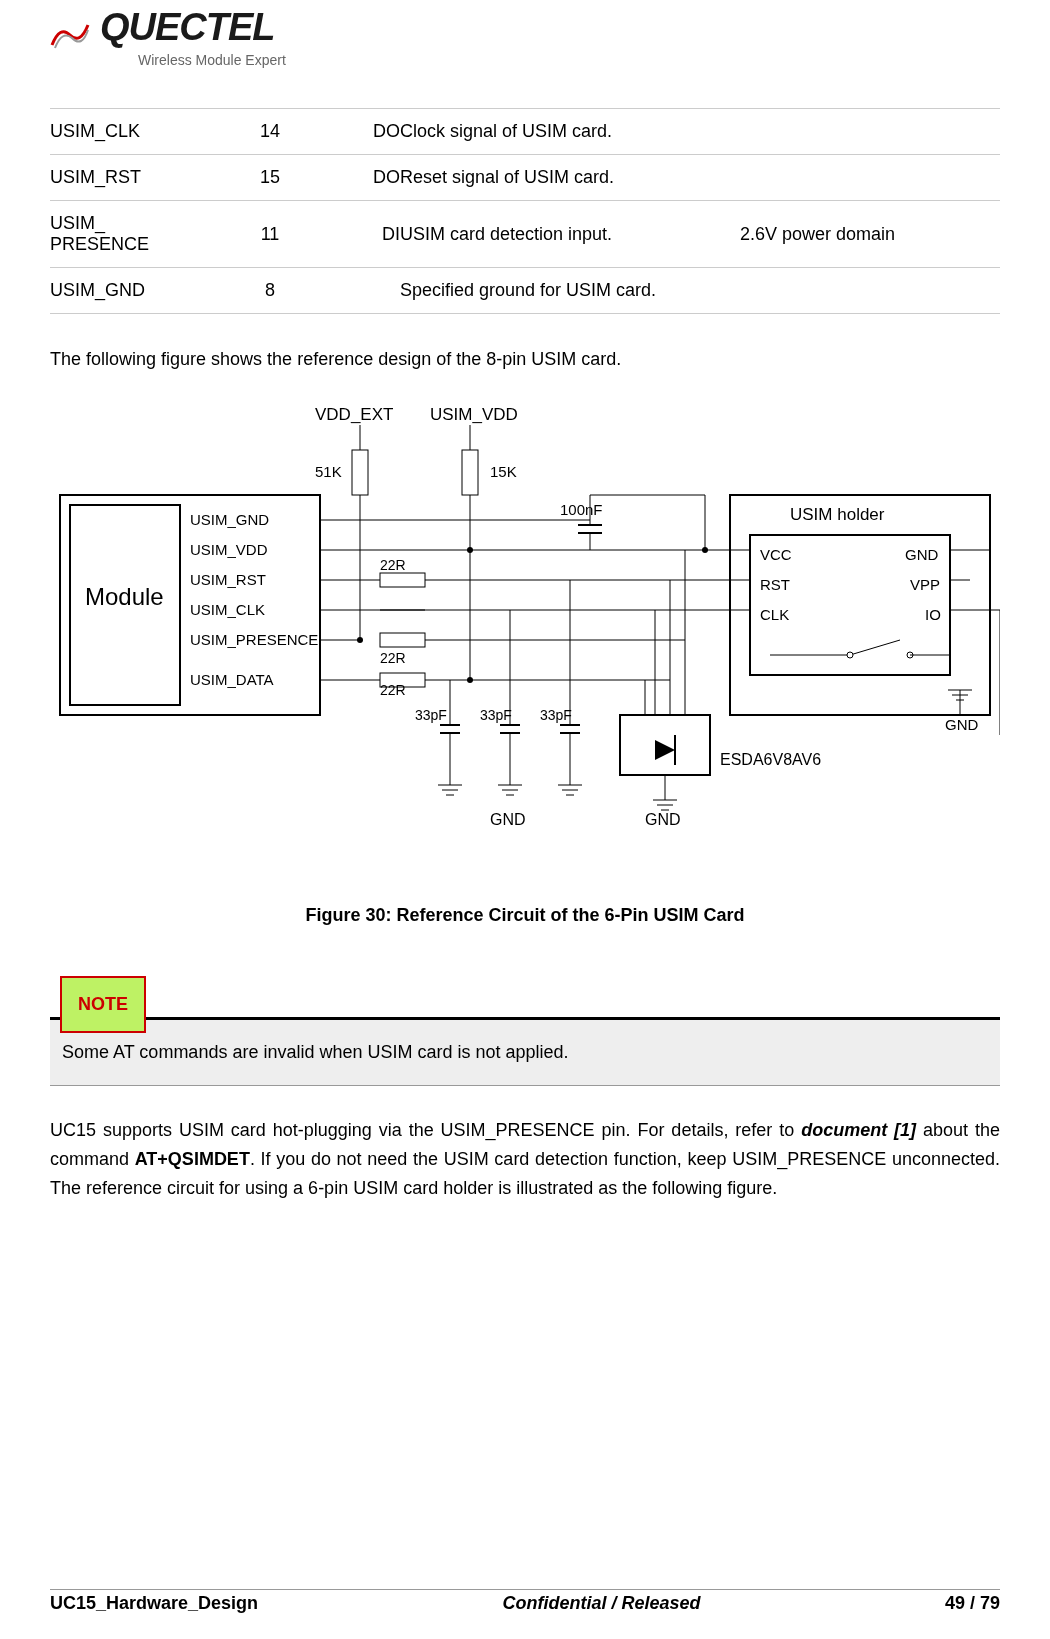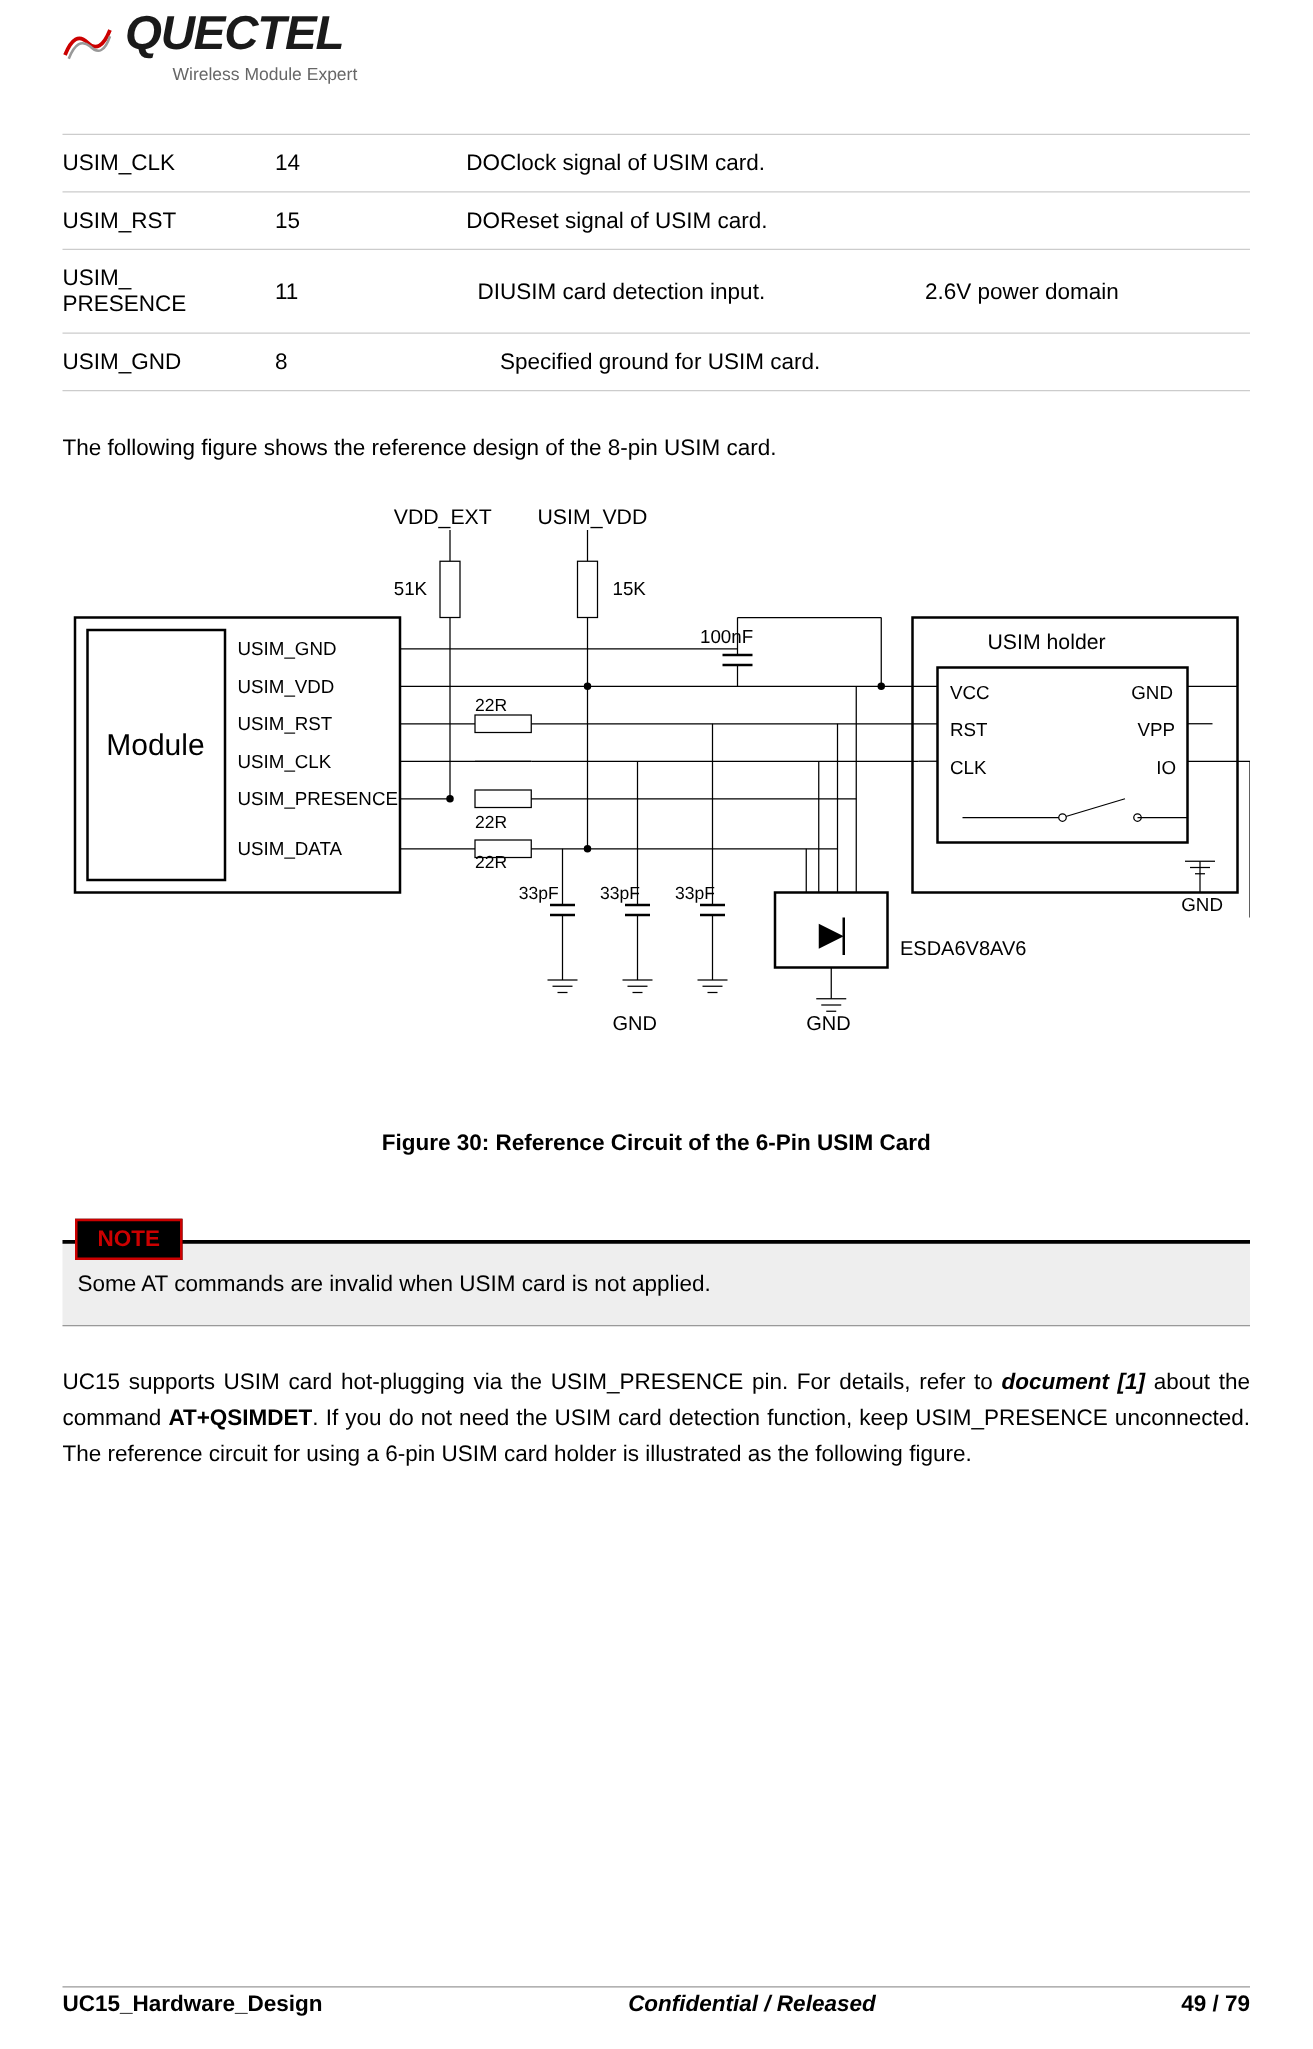--- a/index.html
+++ b/index.html
@@ -62,45 +62,45 @@
     }
     .table-row {
       border-top: 1px solid #ccc;
       border-bottom: 1px solid #ccc;
     }
     .table-row td {
       padding: 12px 0;
       vertical-align: middle;
     }
     .col-name { width: 170px; }
-    .col-pin { width: 100px; }
+    .col-pin { width: 100px; text-align: center; }
     .col-io { width: 80px; text-align: right; }
     .col-desc { width: 340px; }
     .col-comment { }
     .intro-text {
       margin: 35px 0 25px 0;
     }
     .diagram {
       width: 100%;
       height: 480px;
       position: relative;
       margin-bottom: 30px;
     }
     .figure-caption {
       text-align: center;
       font-weight: bold;
       margin: 20px 0 50px 0;
     }
     .note-tag {
       display: inline-block;
       border: 2px solid #c00;
-      padding: 4px 16px;
+      padding: 16px 16px;
       font-weight: bold;
       color: #c00;
-      background: #000000;
+      background: #bef264;
       position: relative;
       z-index: 2;
       margin-left: 10px;
     }
     .note-block {
       background: #eee;
       padding: 22px 12px;
       margin-top: -16px;
       border-top: 3px solid #000000;
       border-bottom: 1px solid #999;

